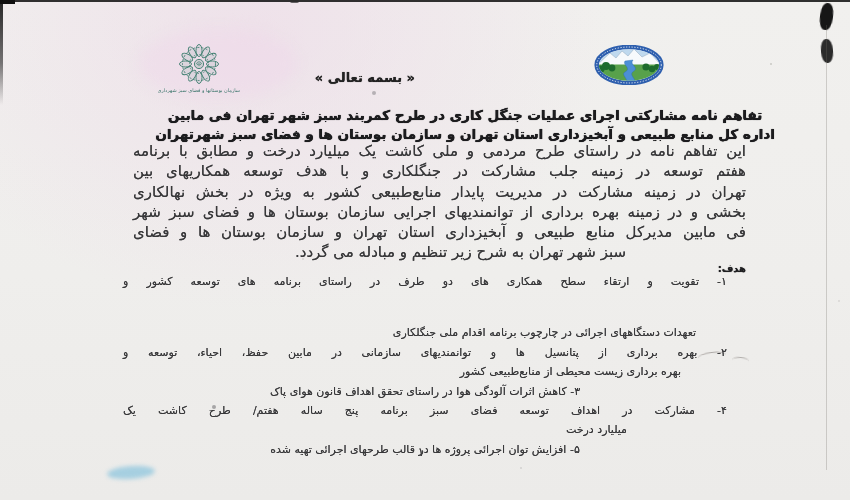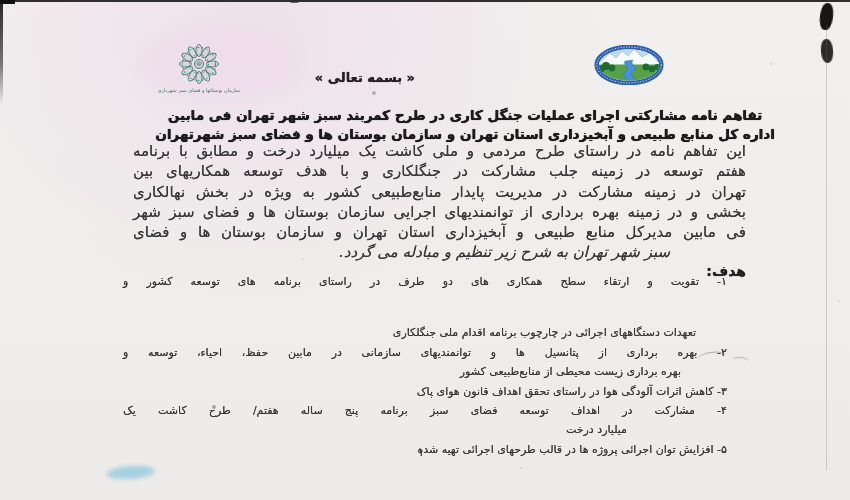--- a/index.html
+++ b/index.html
@@ -52,26 +52,26 @@
     filter:blur(.45px);direction:rtl;}
   .natres{left:594px;top:45px;width:70px;height:40px;filter:blur(.35px);}
   
   .txt{position:absolute;color:#38383a;text-shadow:0 0 .5px rgba(55,55,58,.85);}
   .bismillah{left:283px;top:70px;width:132px;text-align:right;font-size:13px;font-weight:bold;
     color:#222;text-shadow:0 0 .7px #222;}
   .title{left:85px;top:106px;width:760px;text-align:center;font-size:13.5px;font-weight:bold;
     line-height:18.5px;color:#1c1c1e;text-shadow:0 0 .8px #1c1c1e,.3px 0 0 #1c1c1e;}
   .intro{left:133px;top:141px;width:613px;font-size:15px;line-height:20.3px;}
   .jline{text-align:justify;text-align-last:justify;}
-  .lastline{text-align:right;text-align-last:right;margin-right:76px;font-style:italic;}
-  .goalhead{right:104px;top:263px;font-size:14px;font-weight:bold;color:#1e1e20;
+  .lastline{text-align:right;text-align-last:right;margin-right:120px;}
+  .goalhead{right:104px;top:263px;font-size:10px;font-weight:bold;color:#1e1e20;
     text-shadow:0 0 .8px #1e1e20;}
   .goals{left:123px;top:272px;width:604px;font-size:11px;line-height:19.4px;}
   .gj{text-align:justify;text-align-last:justify;}
-  .gr{text-align:right;}
+  .gr{text-align:center;}
   .gc{text-align:right;}
   .cont-a{margin-right:31px;margin-top:32px;}
   .cont-b{margin-right:46px;}
   .cont-c{margin-right:100px;}
   .gnum{white-space:nowrap;}
   .pagenum{left:380px;top:445px;width:82px;text-align:center;font-size:12px;color:#3c3c3e;}
 </style>
 </head>
 <body>
 

